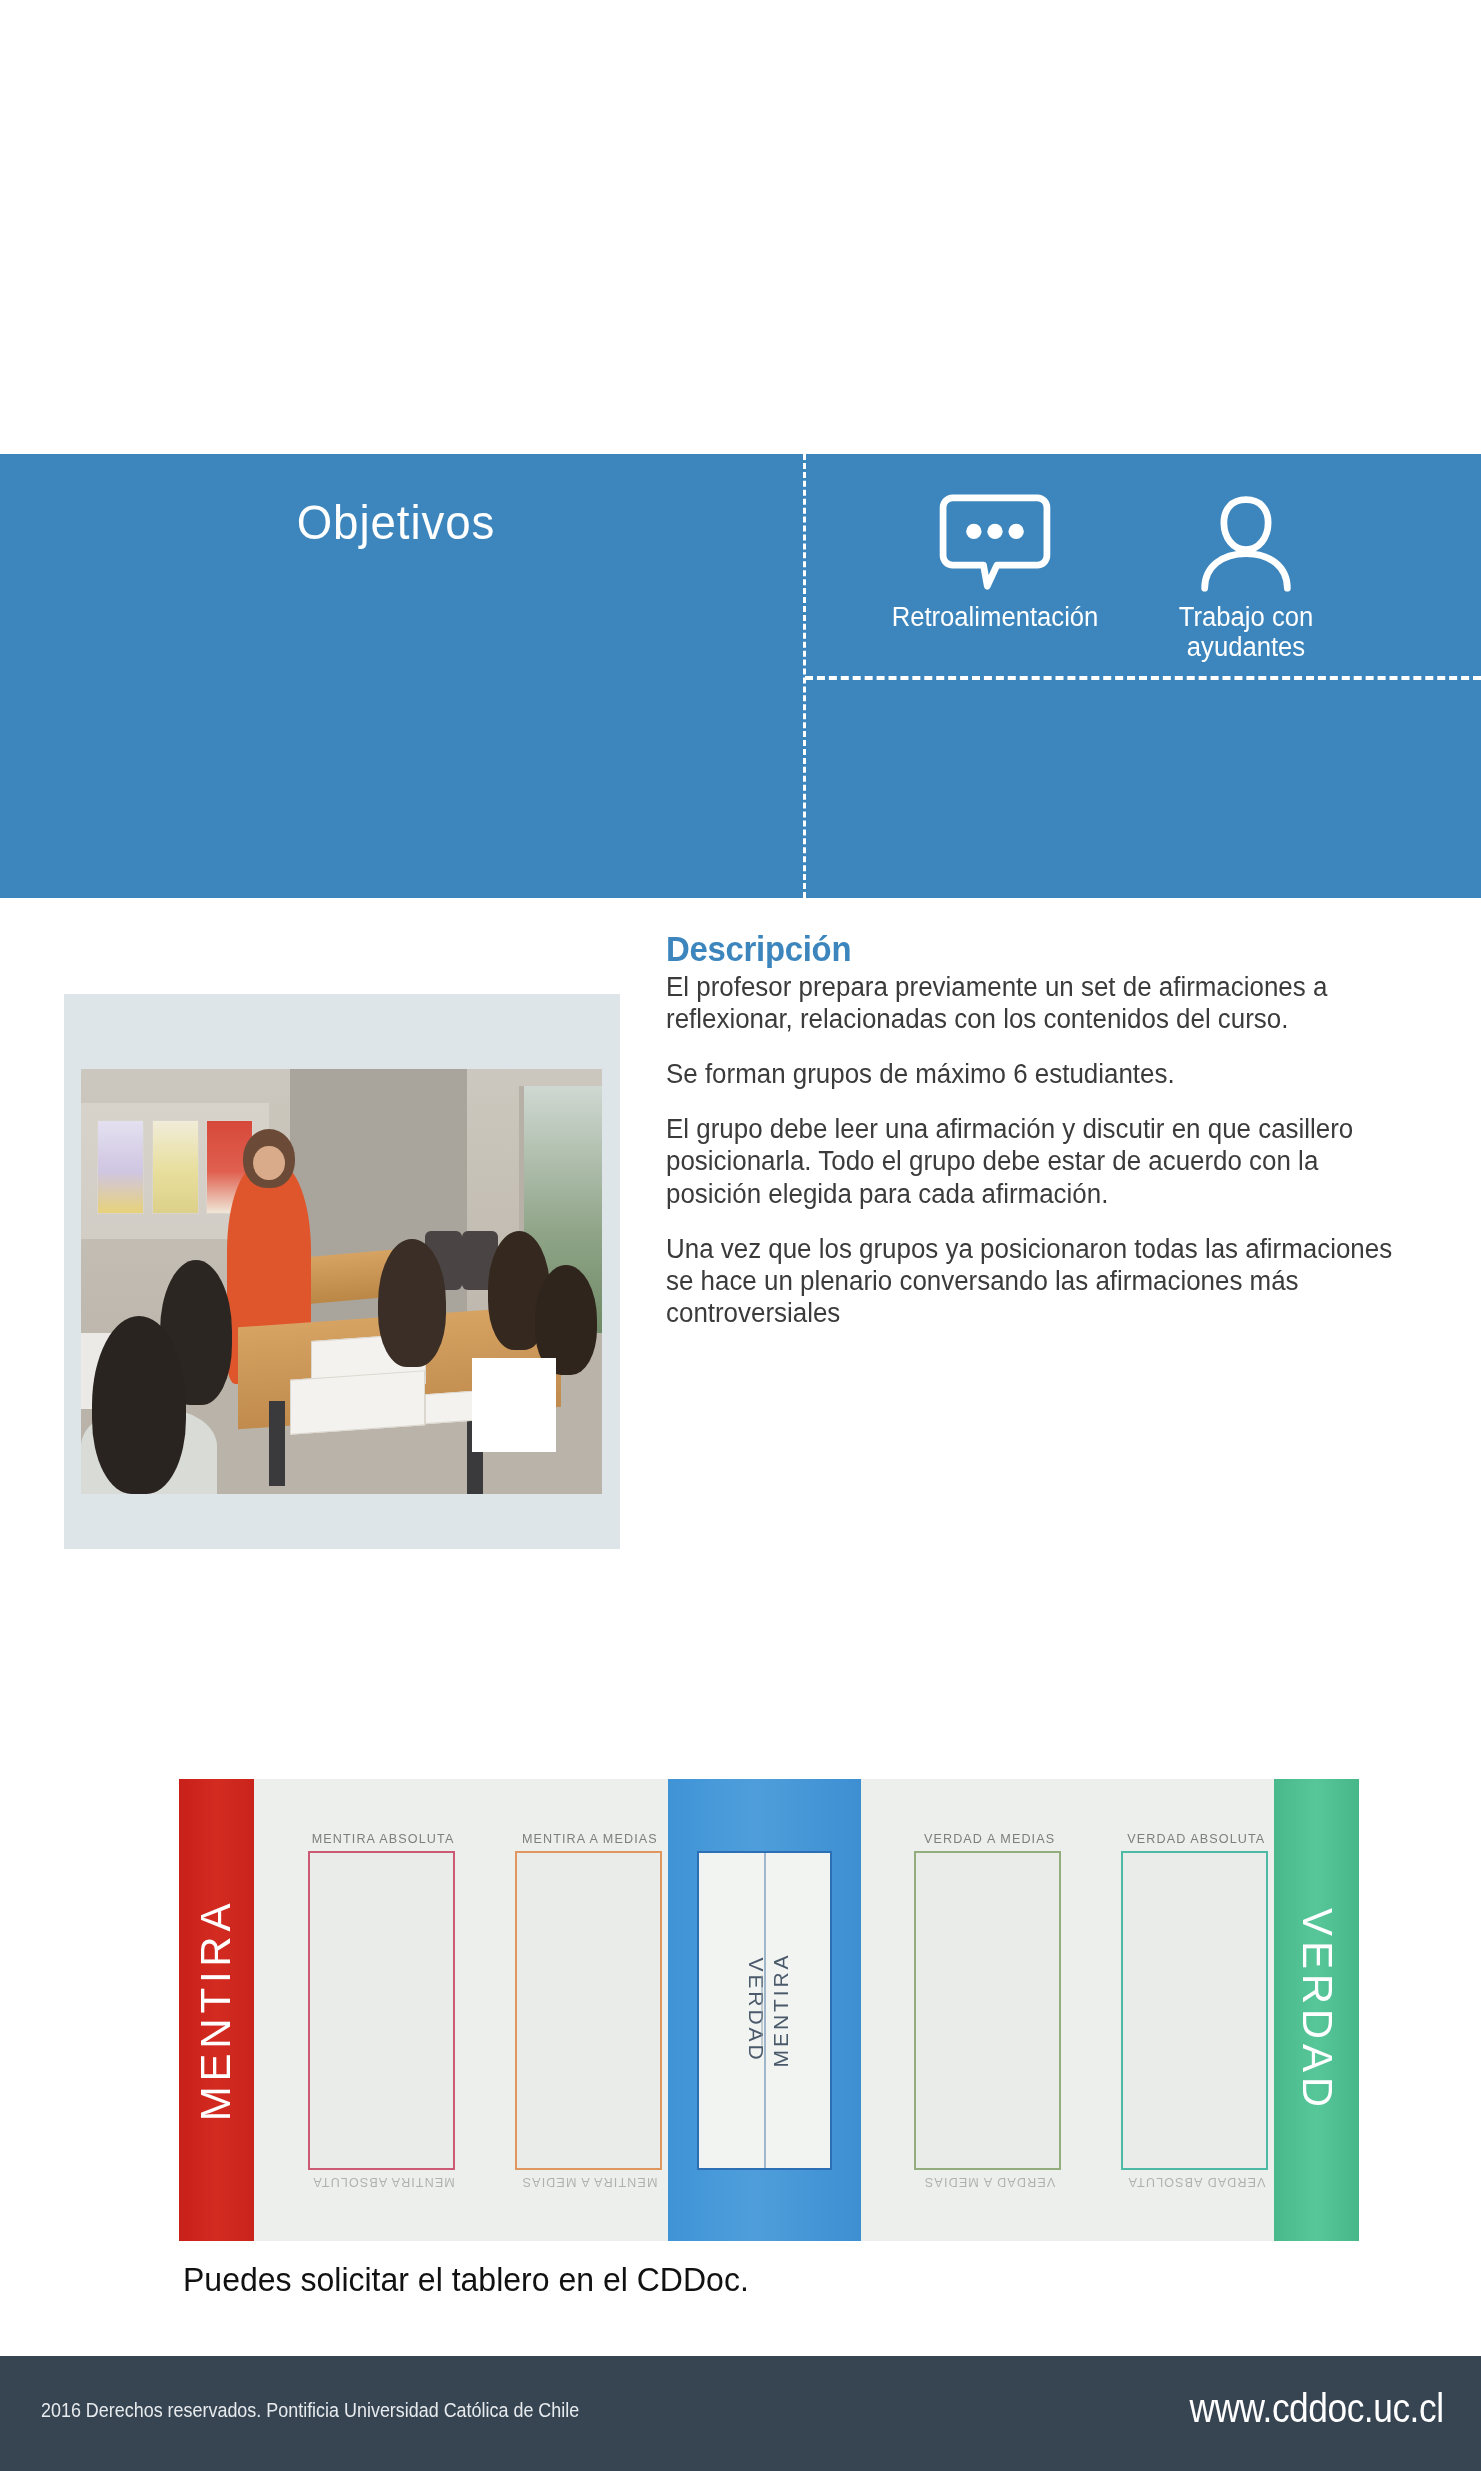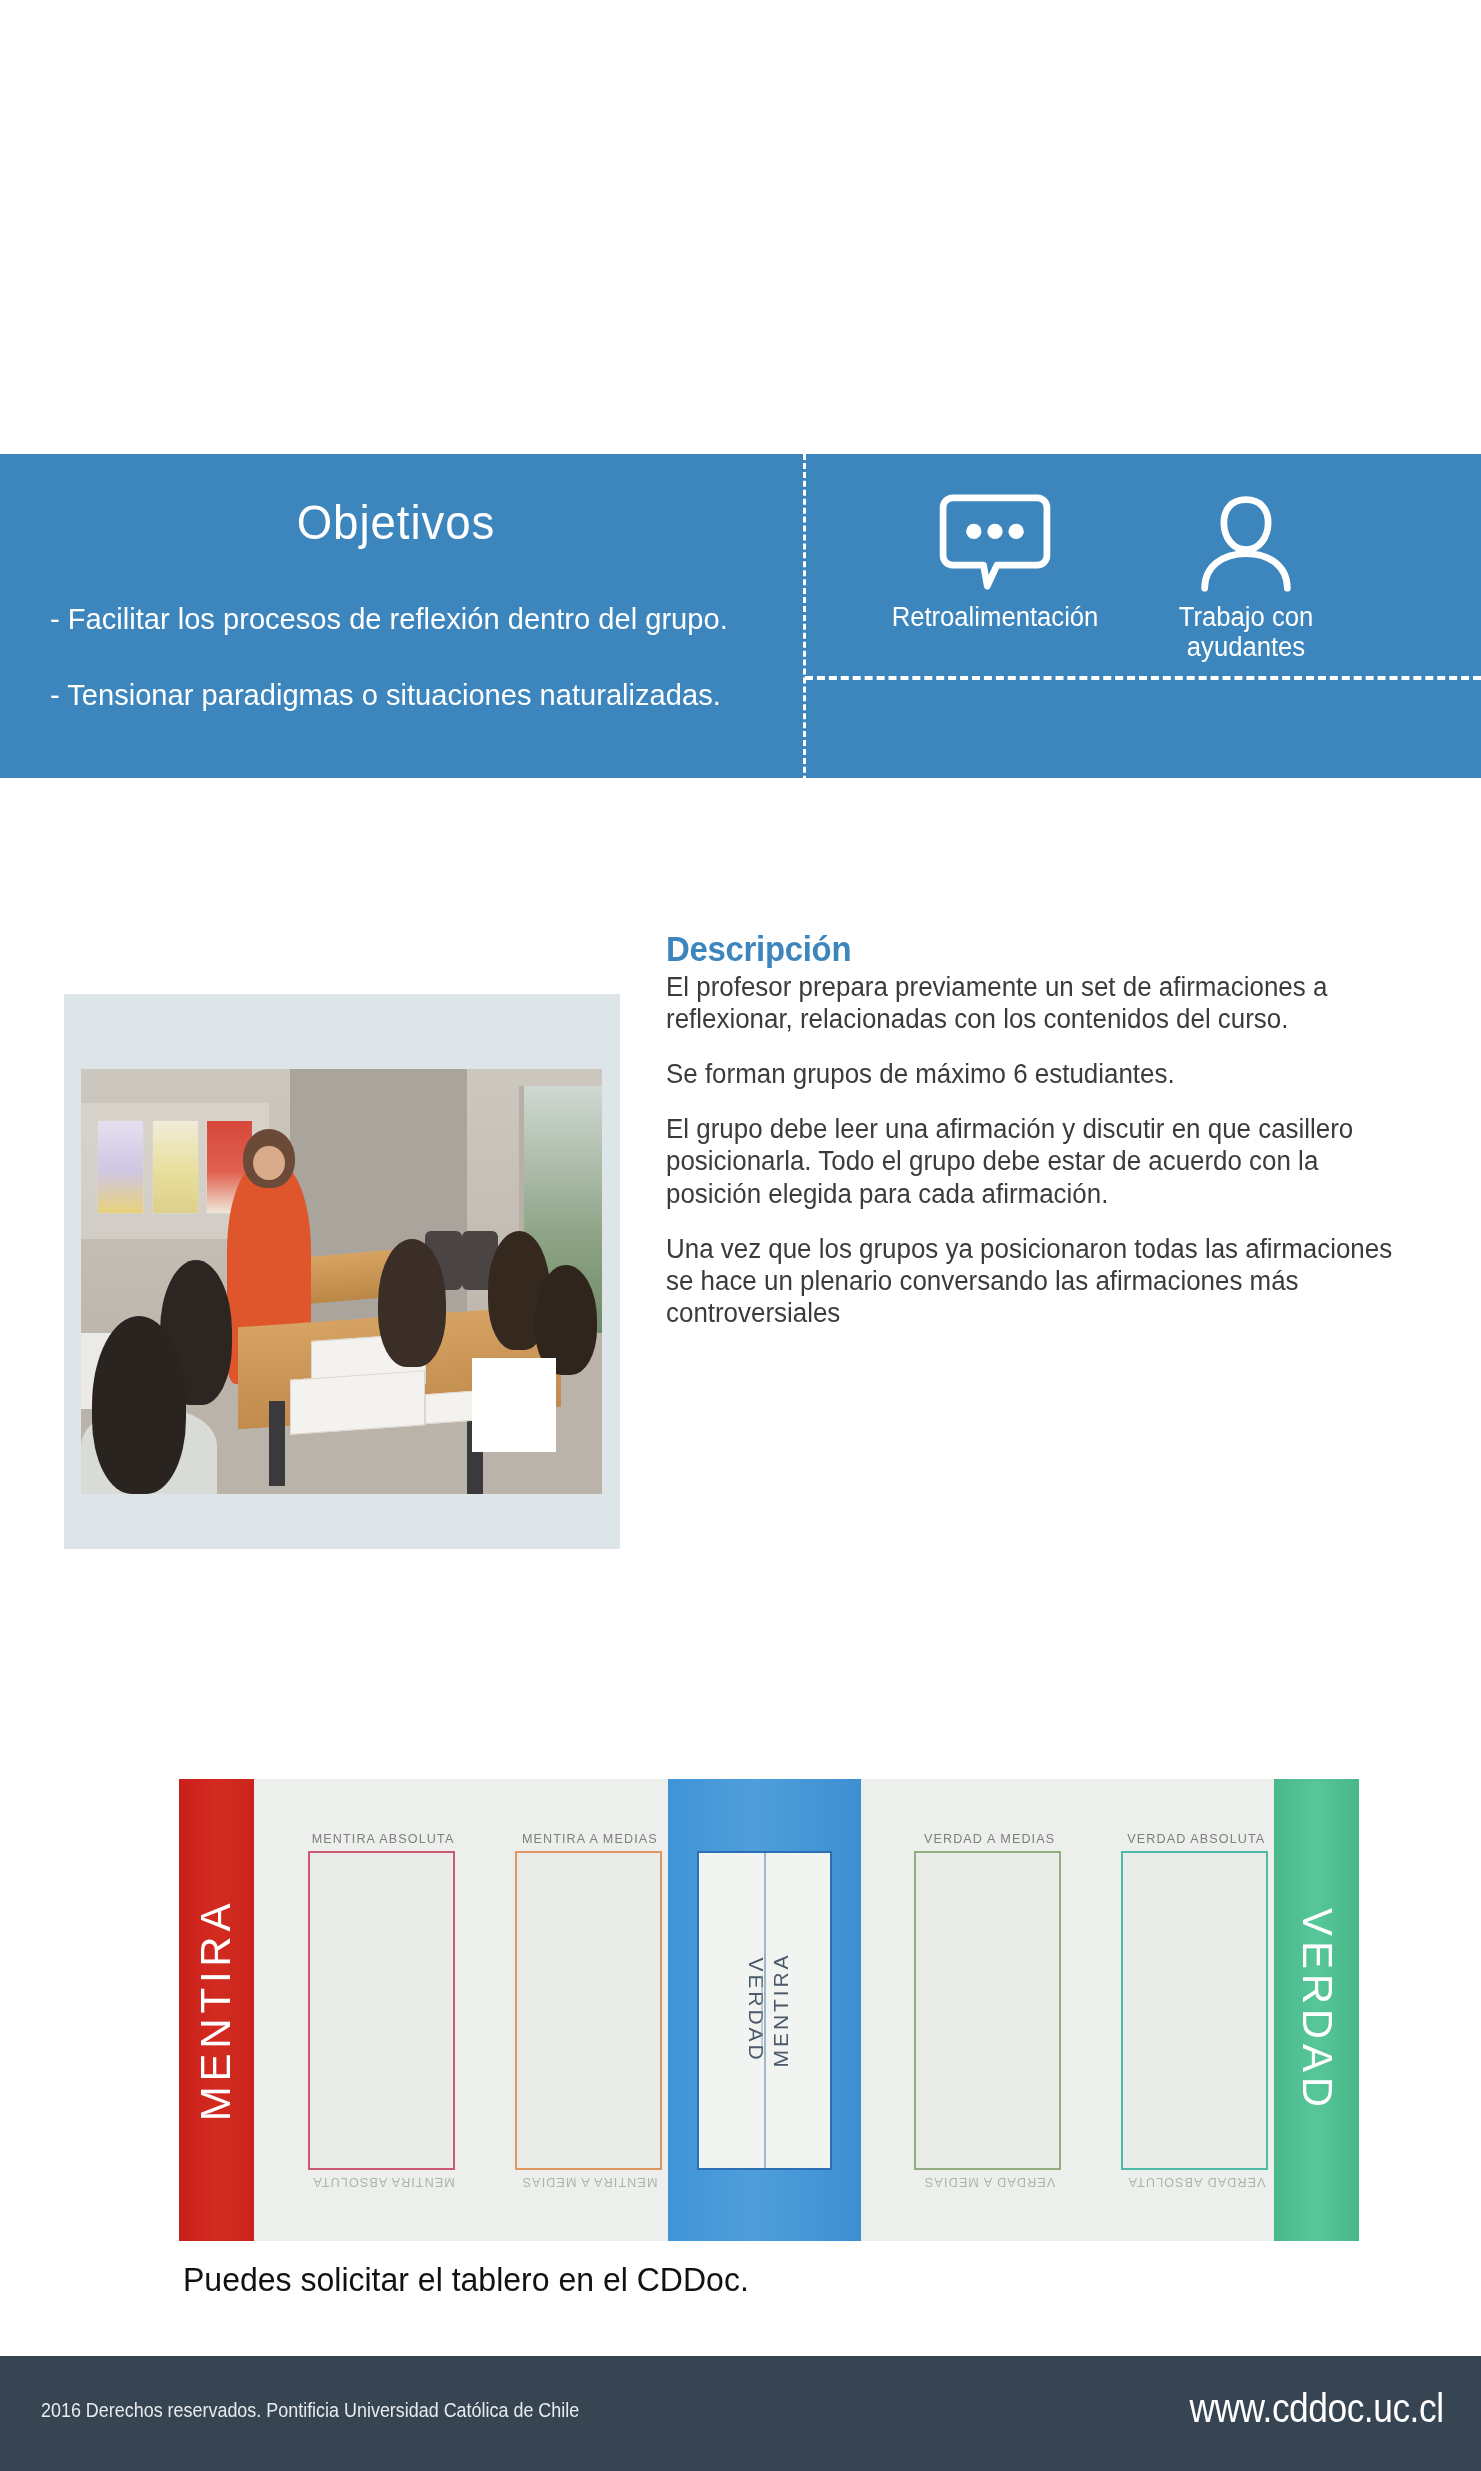--- a/index.html
+++ b/index.html
@@ -47,21 +47,21 @@
   .header-sub {
     position: absolute; left: 246px; top: 301px; width: 990px;
     text-align: center; color: #e3e7ea;
     font-family: "Liberation Sans Narrow", "Liberation Sans", sans-serif;
     font-size: 37px; letter-spacing: 0.5px;
     transform: scaleX(0.92); transform-origin: center top;
   }
 
   
   .blue {
-    position: absolute; left: 0; top: 454px; width: 1481px; height: 324px;
+    position: absolute; left: 0; top: 454px; width: 1481px; height: 444px;
     background: #3d86bd;
   }
   .obj-title {
     position: absolute; left: 58px; top: 41px; width: 676px;
     text-align: center; color: #ffffff;
     font-family: "Liberation Sans Narrow", "Liberation Sans", sans-serif;
     font-size: 48px; letter-spacing: 1px;
     transform: scaleX(0.95); transform-origin: center top;
   }
   .obj-list { position: absolute; left: 50px; top: 147px; width: 714px; }
@@ -271,24 +271,20 @@
   }
 </style>
 </head>
 <body>
 
 <div id="page">
 
 
   <div class="blue">
     <div class="obj-title">Objetivos</div>
-    <div class="obj-list">
-      <div class="obj-item">- Facilitar los procesos de reflexión dentro del grupo.</div>
-      <div class="obj-item">- Tensionar paradigmas o situaciones naturalizadas.</div>
-    </div>
   </div>
 
   <div class="v-dash"></div>
   <div class="h-dash"></div>
 
   <div class="icon-cell ic-feedback">
     <span>
       <svg width="116" height="100" viewBox="0 0 120 104" fill="none">
         <path d="M16 6h88a10 10 0 0 1 10 10v50a10 10 0 0 1-10 10H62l-10 22-4-22H16A10 10 0 0 1 6 66V16A10 10 0 0 1 16 6z" stroke="#ffffff" stroke-width="7" stroke-linejoin="round"></path>
         <circle cx="38" cy="41" r="8" fill="#ffffff"></circle>

